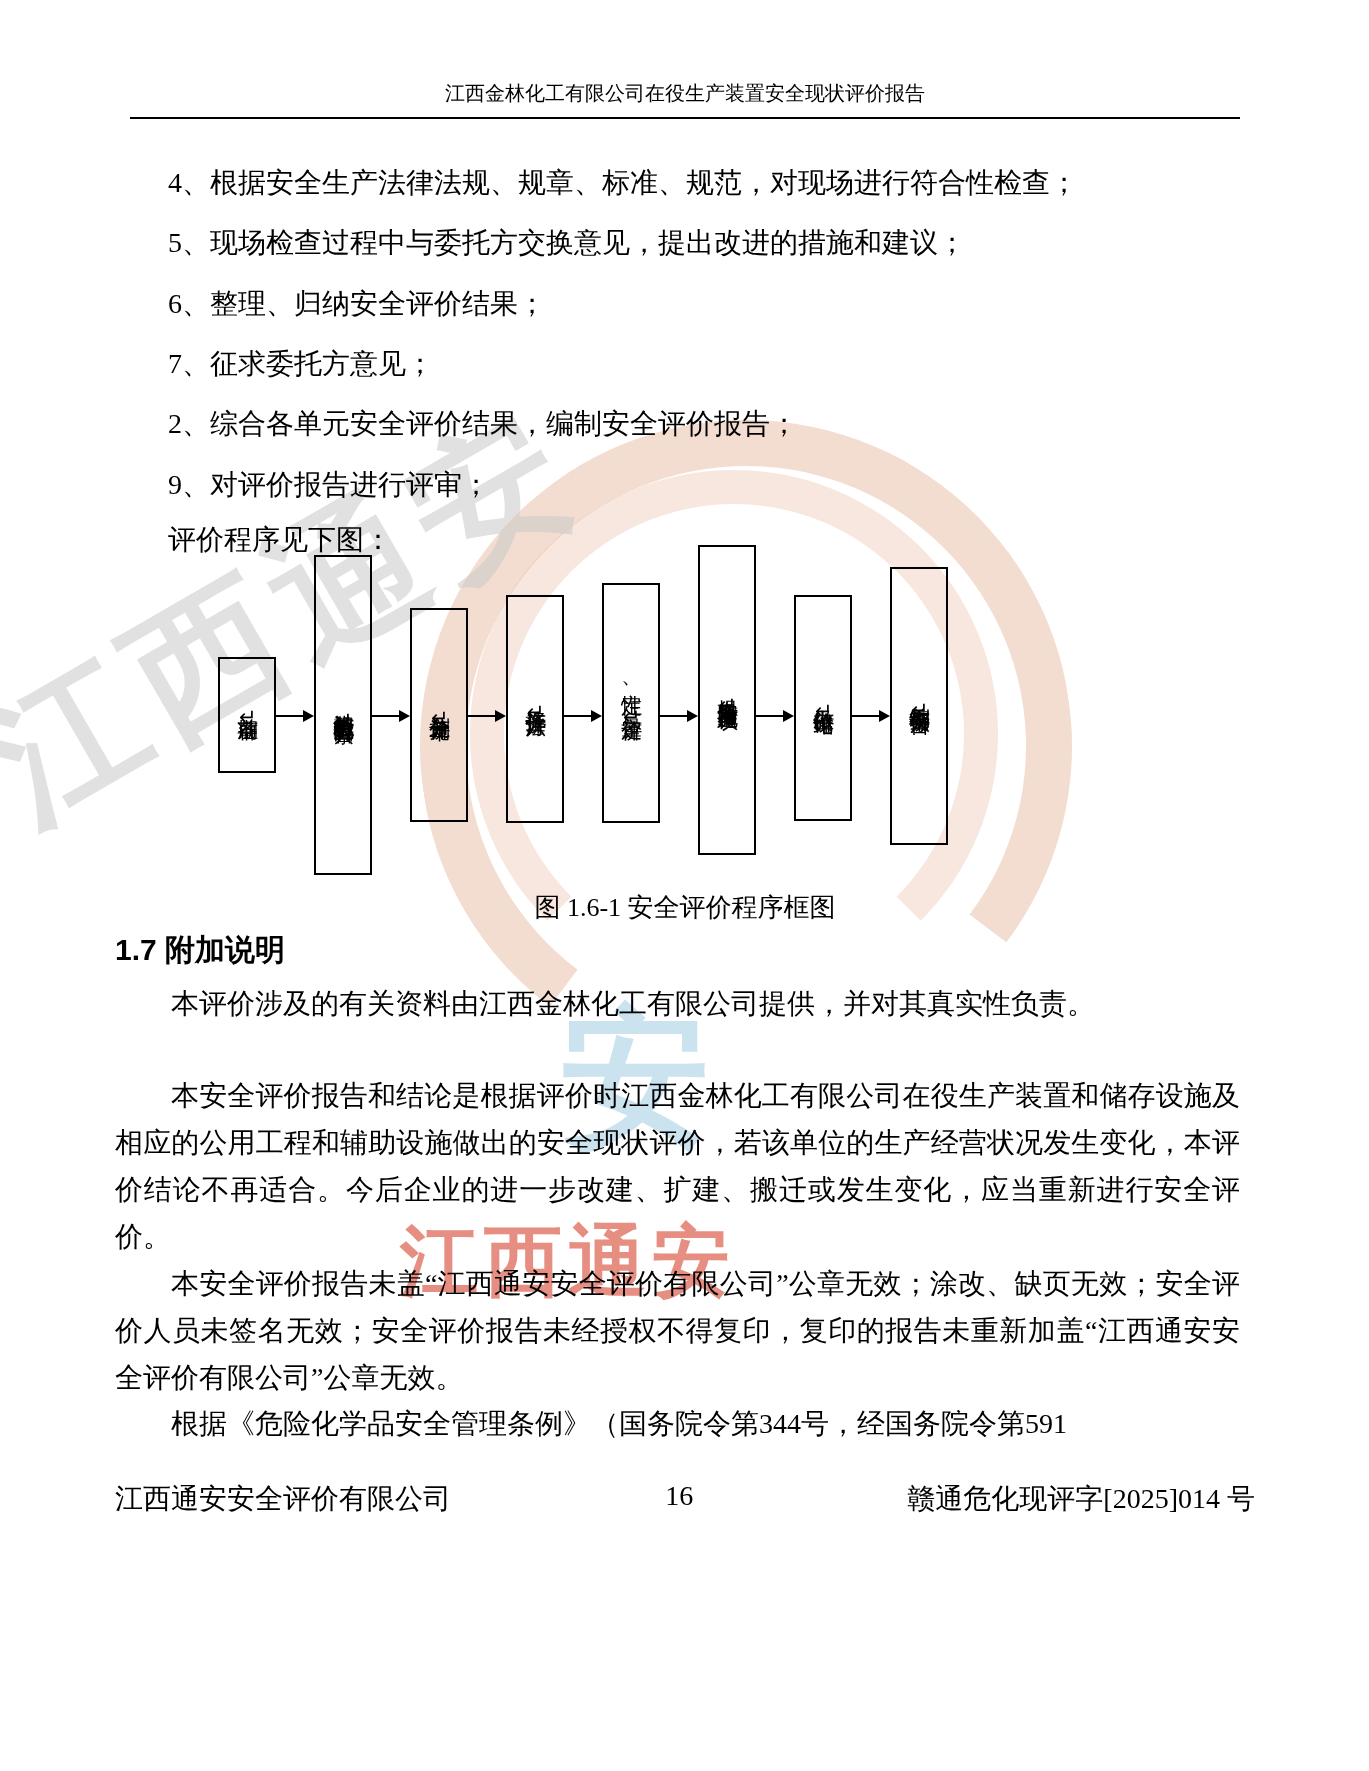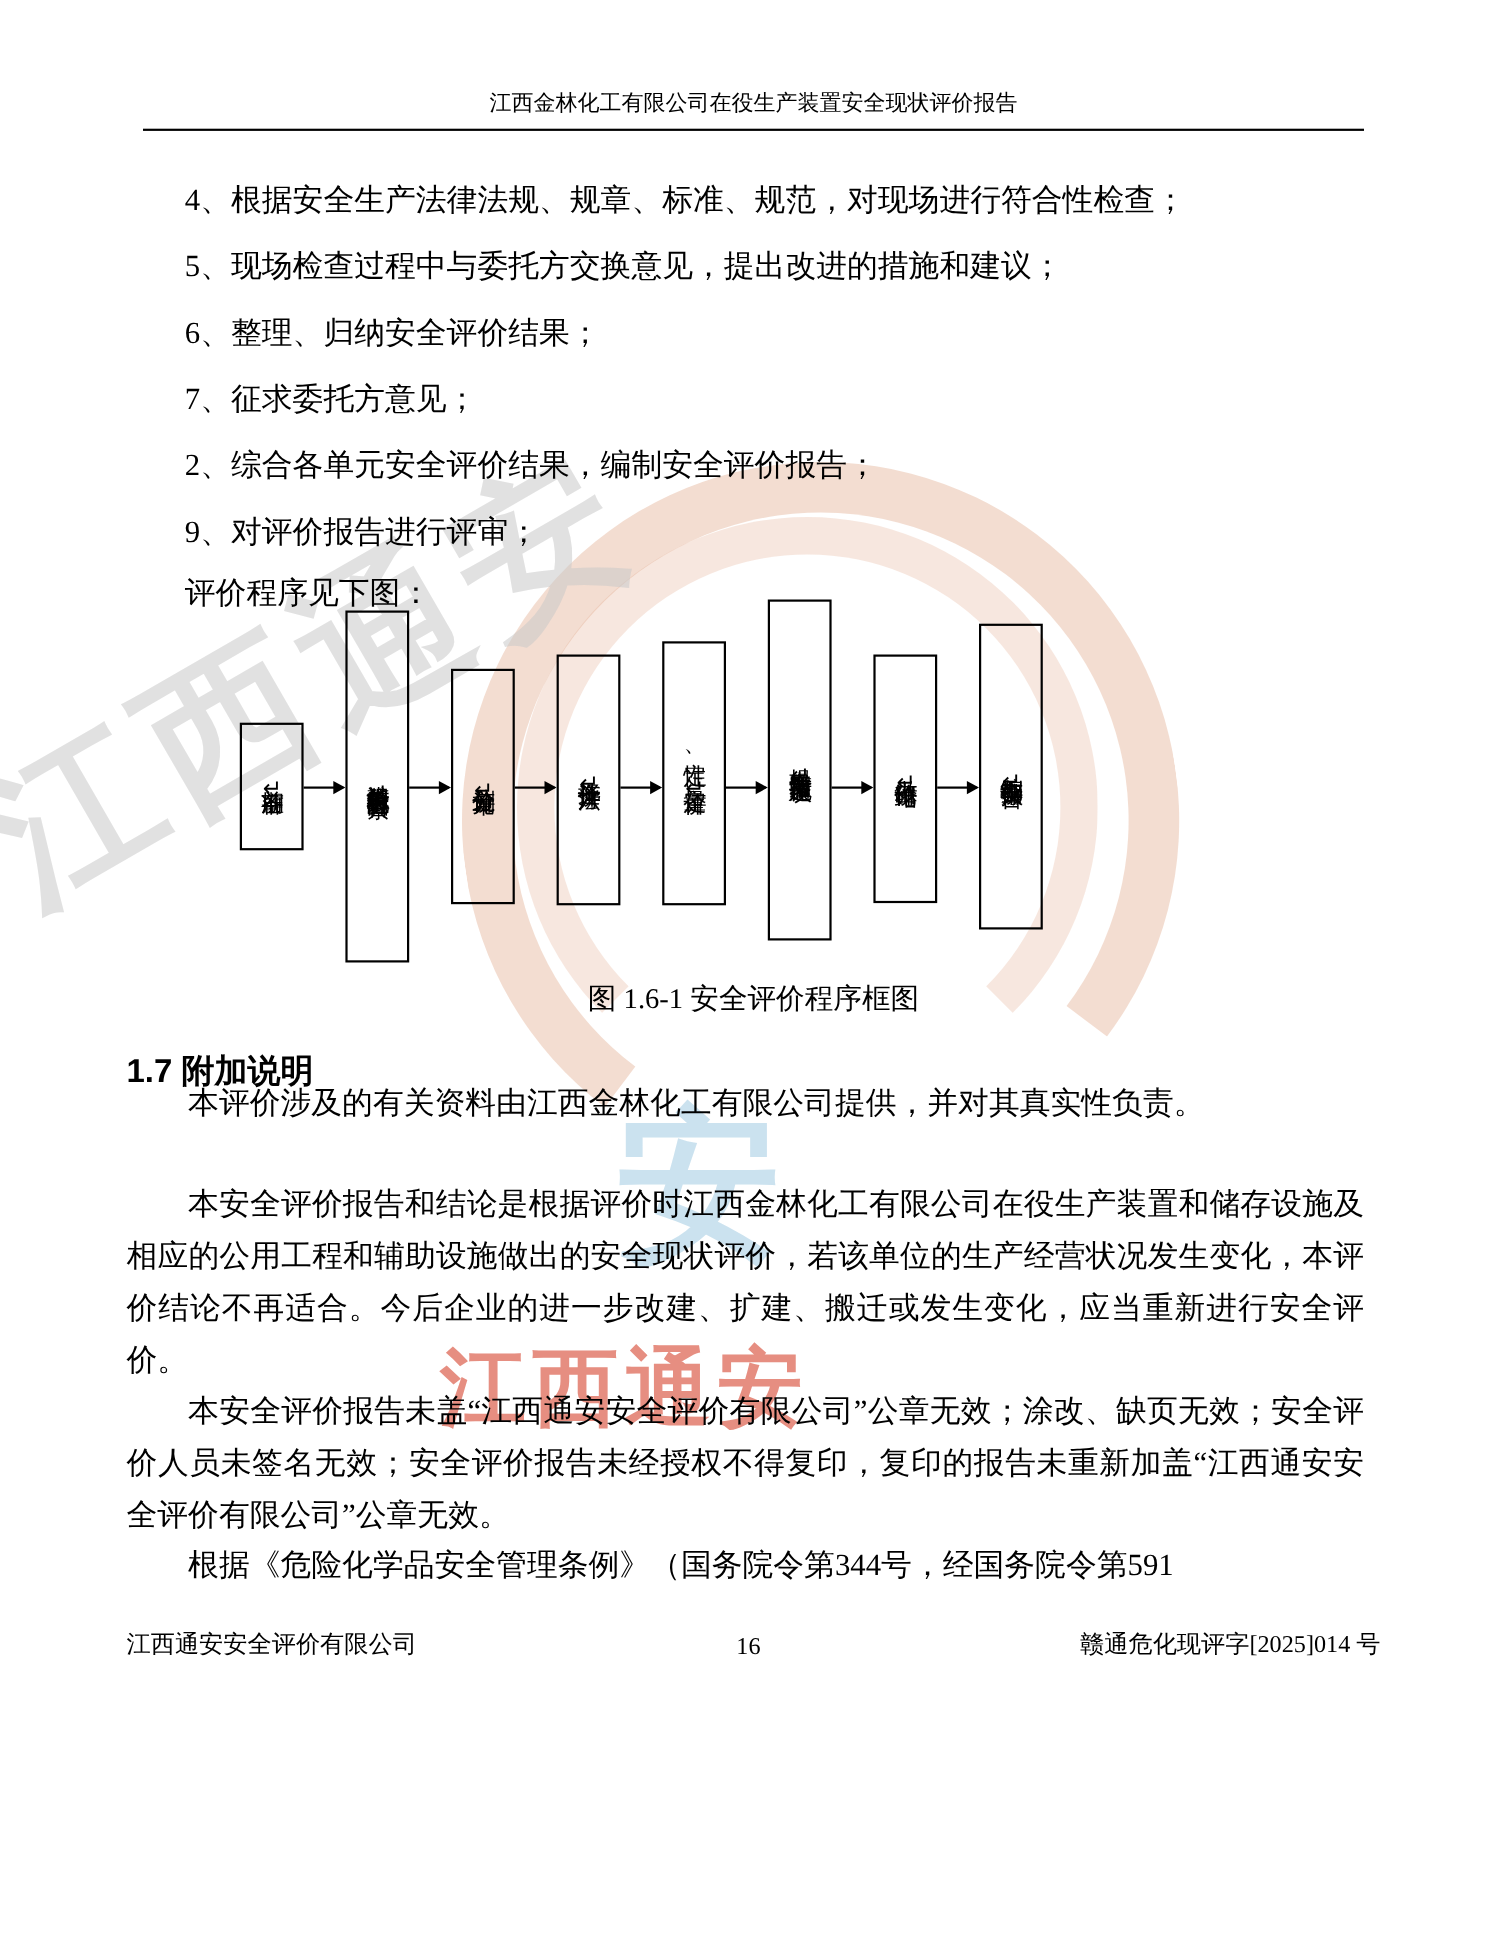--- a/index.html
+++ b/index.html
@@ -167,21 +167,20 @@
   }
 
   .section-title {
     position: absolute;
     left: 115px;
     top: 930px;
     font-size: 30px;
     font-weight: bold;
     font-family: "Liberation Sans", sans-serif;
     color: #000;
-    margin-top: 24px;
   }
 
   .para {
     position: absolute;
     left: 115px;
     width: 1125px;
     font-size: 28px;
     line-height: 1.68;
     color: #000;
     text-align: justify;
@@ -190,25 +189,25 @@
   .p1 { top: 980px; }
   .p2 { top: 1072px; }
   .p3 { top: 1260px; }
   .p4 { top: 1400px; }
 
   .footer {
     position: absolute;
     left: 115px;
     top: 1480px;
     width: 1140px;
-    font-size: 22px;
+    font-size: 28px;
     color: #000;
     display: flex;
     justify-content: space-between;
-    align-items: flex-end;
+    align-items: flex-start;
   }
   .footer-rule {
     position: absolute;
     left: 115px;
     top: 1472px;
     width: 1140px;
     border-top: 0px solid #000;
   }
 </style>
 </head>

